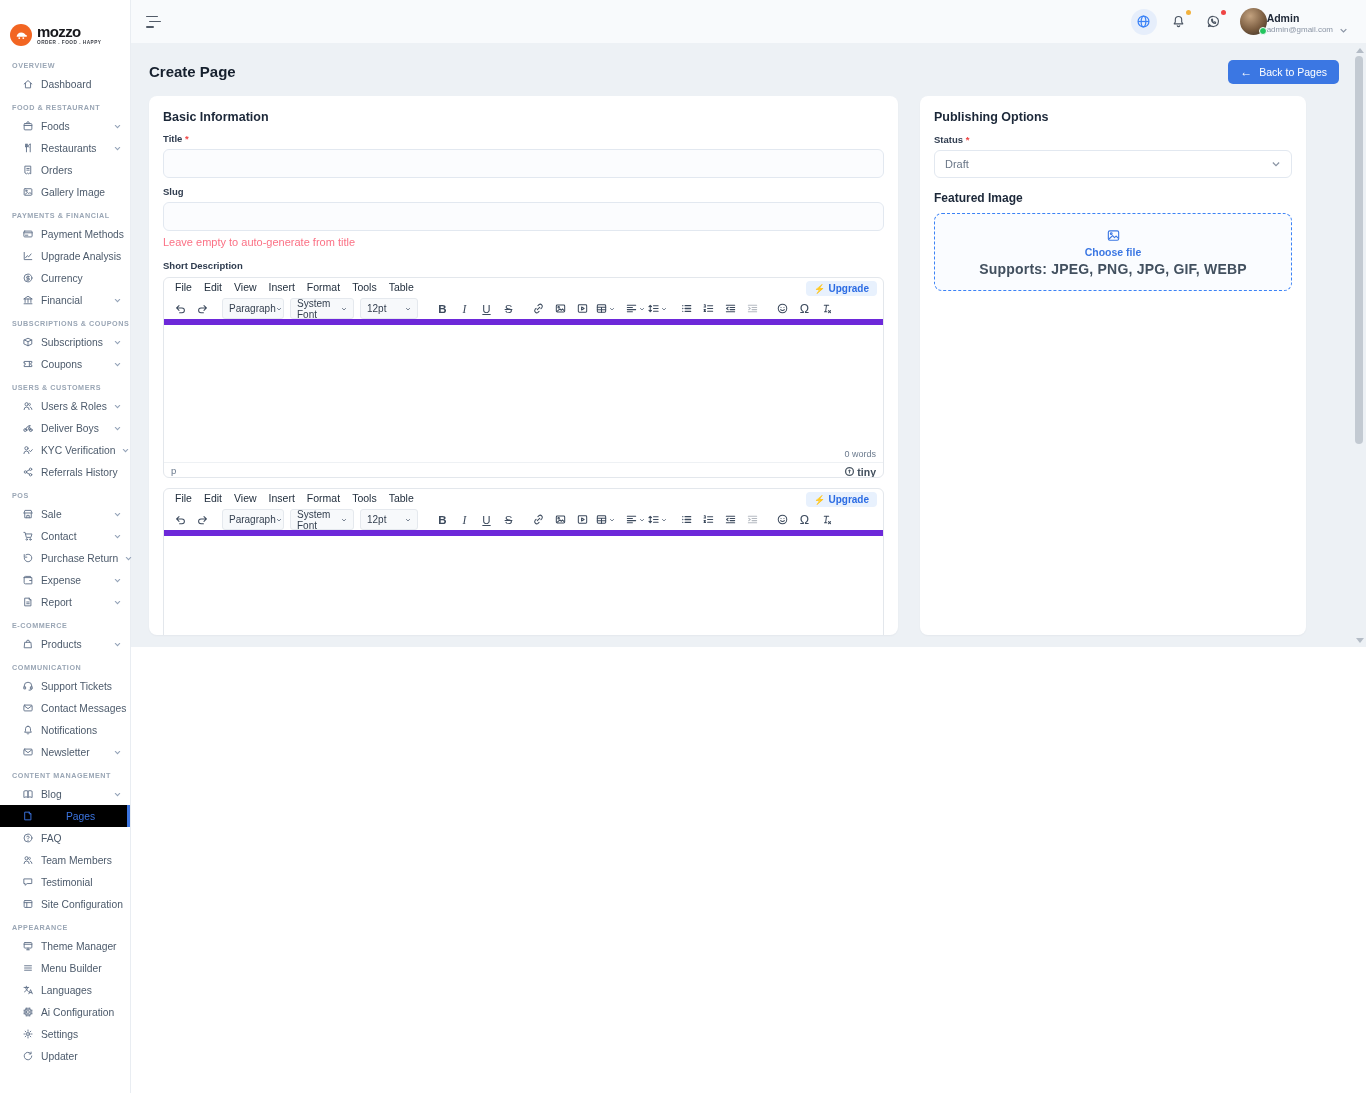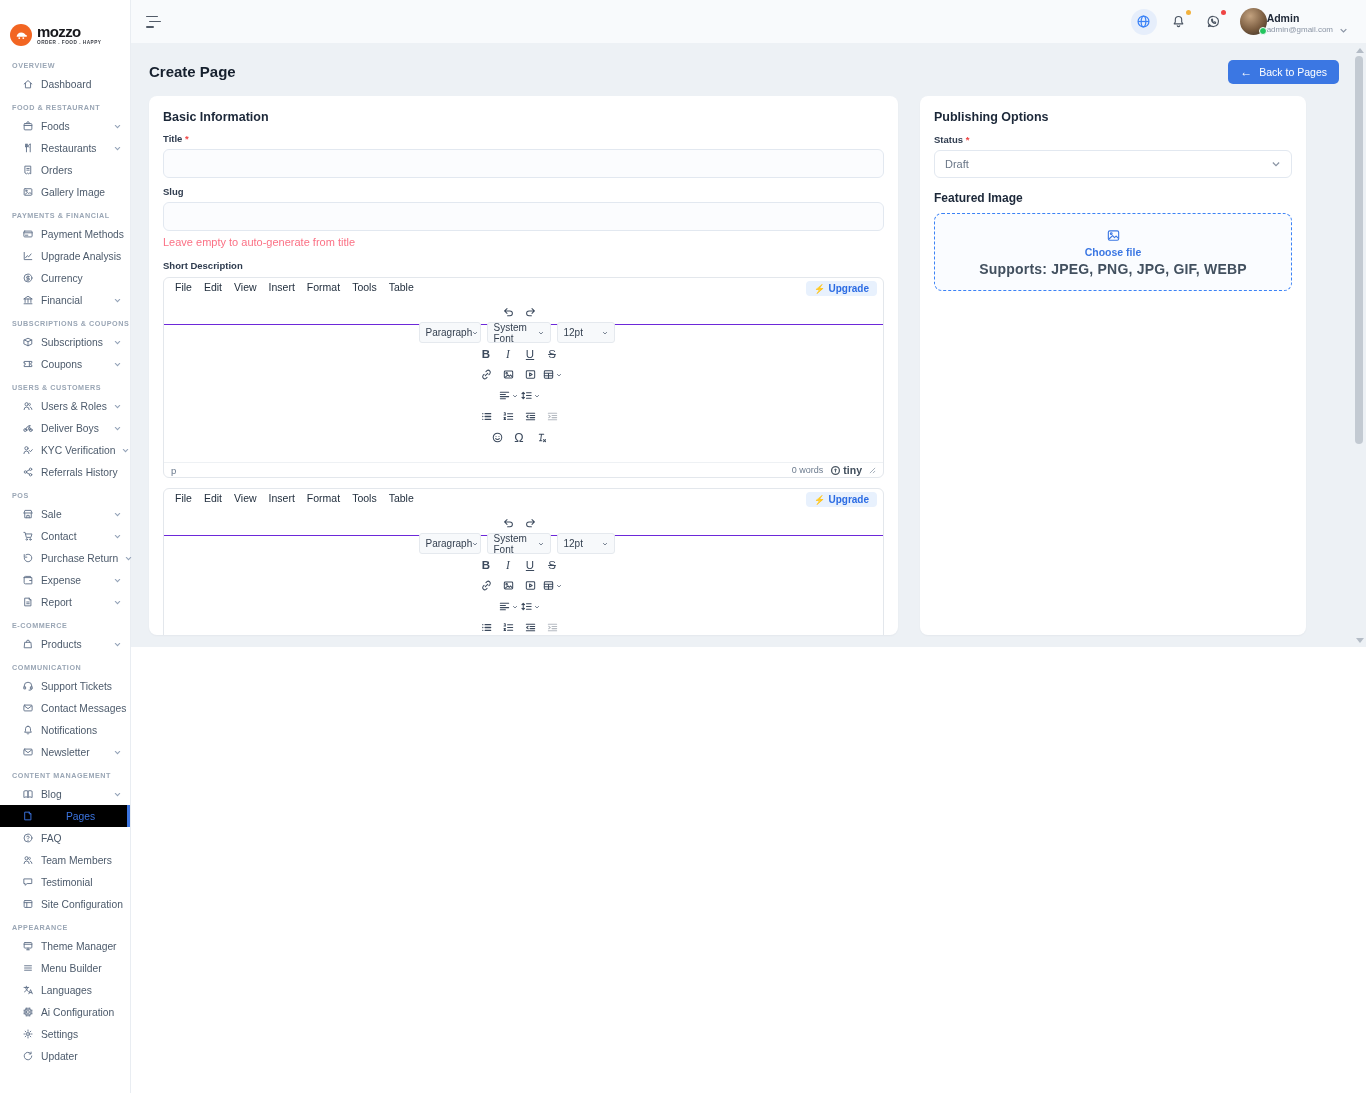--- a/index.html
+++ b/index.html
@@ -66,35 +66,35 @@
     outline:none; padding:0 10px; font:inherit; font-size:11px; color:#334155; display:block; }
   .mb8 { margin-bottom:8px; } .mb4 { margin-bottom:4px; }
   .help-text { font-size:11px; color:#fb7185; margin:6px 0 12px 0; line-height:11px; }
   
   .editor { border:1px solid #e3e7ec; border-radius:6px; background:#fff; margin-bottom:10px; overflow:hidden; }
   .ed-menubar { display:flex; align-items:flex-start; height:21px; padding:1px 5px 0 5px; position:relative; }
   .ed-menu-item { font-size:10.5px; color:#222f3e; padding:2px 6px; border-radius:3px; cursor:pointer; }
   .upgrade-pill { position:absolute; right:6px; top:3px; display:flex; align-items:center; gap:3px;
     background:#e8f1fd; color:#2b6be3; font-size:10px; font-weight:700; padding:2px 8px; border-radius:4px; cursor:pointer; }
   .bolt { color:#f6a623; font-size:9px; }
-  .ed-toolbar { display:flex; align-items:center; padding:2px 6px 3px 6px; border-bottom:1px solid #6d28d9; height:26px;flex-direction:column; }
+  .ed-toolbar { display:flex; align-items:center; padding:2px 6px 3px 6px; border-bottom:6px solid #6d28d9; height:26px; }
   .tb-group { display:flex; align-items:center; gap:1px; margin-right:9px; }
   .tb-btn { min-width:21px; height:21px; display:flex; align-items:center; justify-content:center;
     color:#3c4a5d; font-size:11.5px; border-radius:3px; cursor:pointer; gap:1px; }
   .tb-btn.disabled { opacity:0.38; }
   .tb-chev { display:flex; color:#647082; }
   .g-bold { font-weight:800; } .g-italic { font-style:italic; font-family:"Liberation Serif",serif; }
   .g-underline { text-decoration:underline; } .g-strike { text-decoration:line-through; }
   .g-omega { font-size:12.5px; }
   .tb-select { display:flex; align-items:center; justify-content:space-between; height:21px; background:#f7f9fb;
     border:1px solid #e5e9ee; border-radius:3px; padding:0 6px; font-size:10px; color:#333f4f; cursor:pointer; margin-right:5px; }
   .ed-content { background:#fff; cursor:text; }
   .ed-statusbar { display:flex; align-items:center; height:15px; border-top:1px solid #eef1f4; padding:0 7px; }
   .elem-path { font-size:9.5px; color:#68788c; cursor:pointer; }
-  .sb-right { margin-left:auto; display:flex; align-items:center; gap:7px; }
+  .sb-right { margin-left:auto; display:flex; align-items:center; gap:7px;flex-direction:column; }
   .word-count { font-size:9px; color:#6c7b8e; }
   .tiny-brand { display:flex; align-items:center; gap:2px; font-size:10.5px; font-weight:800; color:#414e5c; }
   
   .status-select { height:28px; border:1px solid #e2e8f0; border-radius:6px; background:#fff;
     display:flex; align-items:center; justify-content:space-between; padding:0 10px;
     font-size:11px; color:#6a7687; margin-bottom:13px; cursor:pointer; }
   .panel-sub { font-size:12px; font-weight:700; color:#1b2738; margin:0 0 8px 0; }
   .dropzone { border:1.5px dashed #3b82f6; border-radius:8px; background:#fafcff; height:78px;
     display:flex; flex-direction:column; align-items:center; justify-content:center; gap:3px; cursor:pointer; }
   .choose-file { color:#3b77e3; font-size:10.5px; font-weight:600; }

